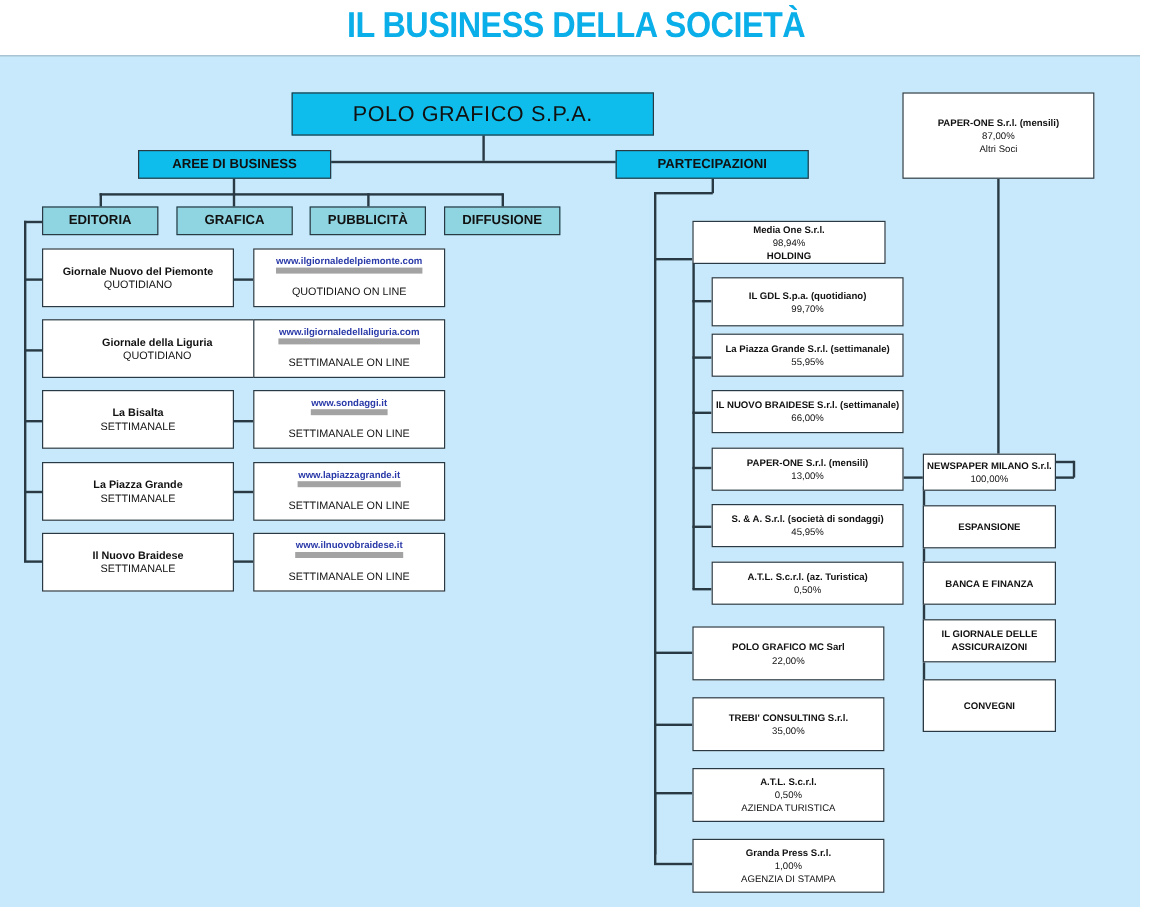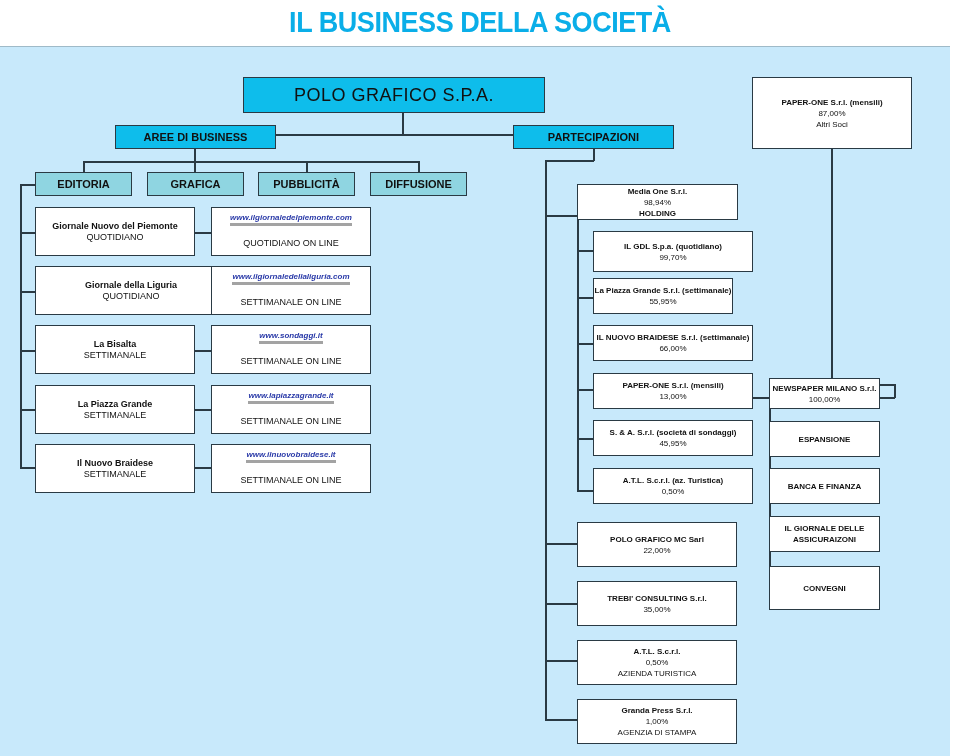--- a/index.html
+++ b/index.html
@@ -9,21 +9,21 @@
   .box { position: absolute; box-sizing: border-box; border: 1.5px solid #2a3a44; background: #ffffff; color: #111; text-align: center; display: flex; flex-direction: column; justify-content: center; align-items: center; font-size: 8px; line-height: 11px; }
   .box.cyan { background: #0ebdeb; }
   .box.teal { background: #8fd5e1; }
   .box .b { font-weight: bold; }
   .root { font-size: 18px; font-weight: normal; letter-spacing: 0.5px; }
   .lvl1 { font-size: 11px; font-weight: bold; }
   .lvl2 { font-size: 11px; font-weight: bold; text-align: center; }
   .pub .name { font-weight: bold; font-size: 9px; }
   .pub .kind { font-size: 9px; }
   .web { justify-content: space-between; padding: 4px 0 6px; }
-  .web .url { color: #2a3aa8; font-weight: bold; font-size: 8px; border-bottom: 3px solid #a3a3a3; font-style: italic; }
+  .web .url { color: #2a3aa8; font-weight: bold; font-size: 8px; border-bottom: 5px solid #a3a3a3; }
   .web .kind { font-size: 9px; }
   .line { position: absolute; background: #2a3a44; }
   .h { height: 1.5px; }
   .v { width: 1.5px; }
 </style>
 </head>
 <body>
 
 <div class="title">IL BUSINESS DELLA SOCIETÀ</div>
 
@@ -147,21 +147,21 @@
 <div class="box" style="left:577px;top:184px;width:161px;height:36px">
   <span class="b">Media One S.r.l.</span>
   <span>98,94%</span>
   <span class="b">HOLDING</span>
 </div>
 
 <div class="box" style="left:593px;top:231px;width:160px;height:41px">
     <span class="b">IL GDL S.p.a. (quotidiano)</span>
     <span>99,70%</span>
   </div>
-<div class="box" style="left:593px;top:278px;width:140px;height:36px">
+<div class="box" style="left:593px;top:278px;width:160px;height:36px">
     <span class="b">La Piazza Grande S.r.l. (settimanale)</span>
     <span>55,95%</span>
   </div>
 <div class="box" style="left:593px;top:325px;width:160px;height:36px">
     <span class="b">IL NUOVO BRAIDESE S.r.l. (settimanale)</span>
     <span>66,00%</span>
   </div>
 <div class="box" style="left:593px;top:373px;width:160px;height:36px">
     <span class="b">PAPER-ONE S.r.l.  (mensili)</span>
     <span>13,00%</span>

